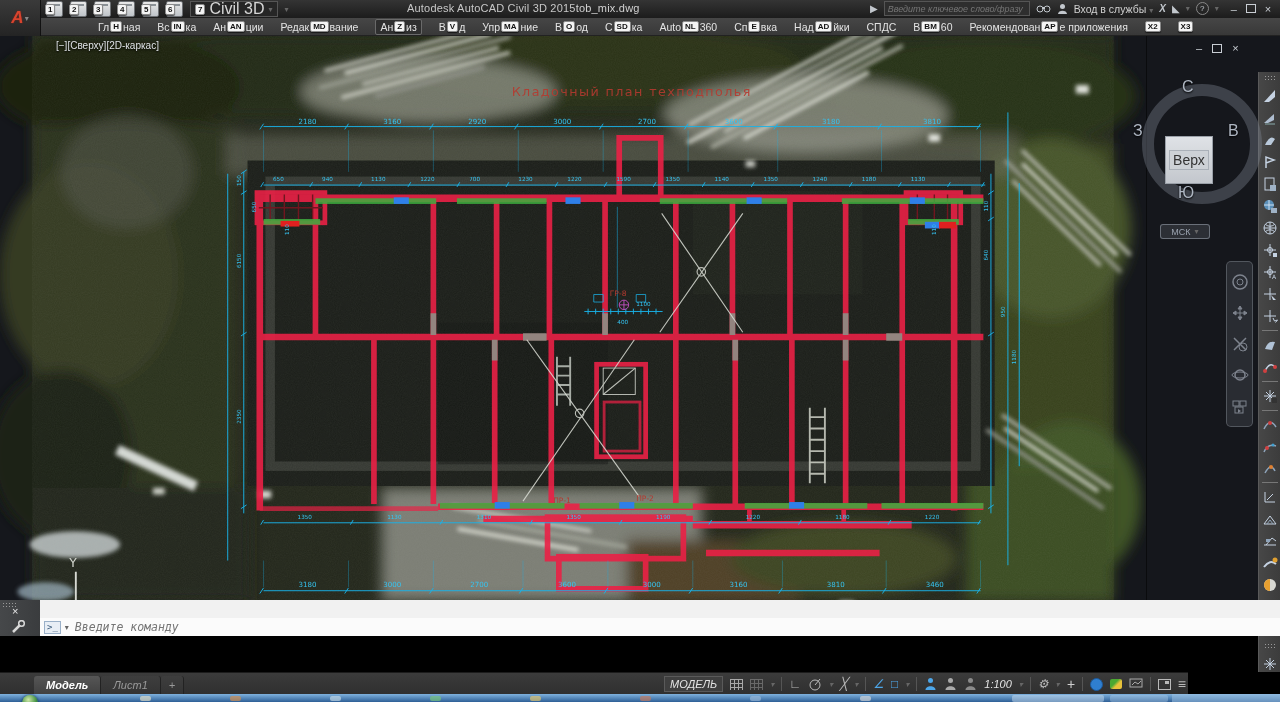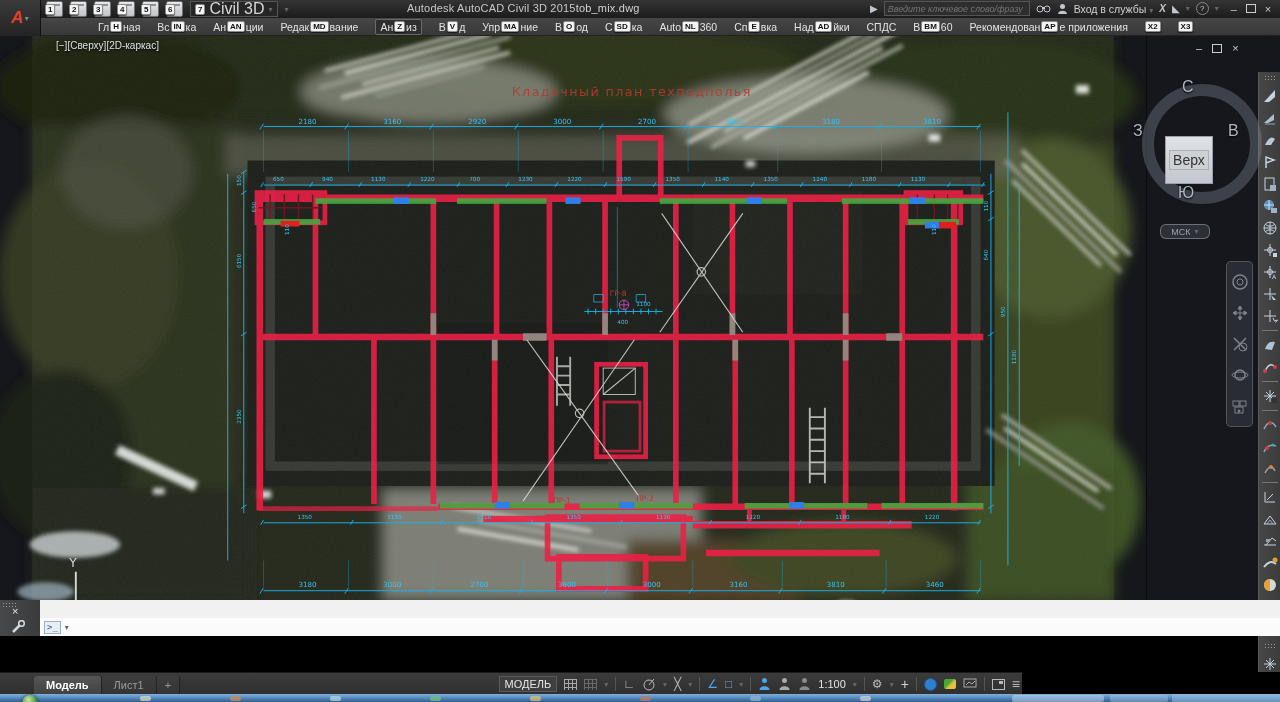--- a/index.html
+++ b/index.html
@@ -505,21 +505,21 @@
 
 <div class="abs" style="left:1134px;top:30px;width:116px;height:180px;z-index:6;">
   <div class="vc-ring abs" style="left:8px;top:18px;"></div>
   <div class="vc-l abs" style="left:48px;top:12px;">С</div>
   <div class="vc-l abs" style="left:-1px;top:56px;">З</div>
   <div class="vc-l abs" style="left:94px;top:56px;">В</div>
   <div class="vc-l abs" style="left:44px;top:118px;">Ю</div>
   <div class="vc-face abs" style="left:31px;top:43px;margin-top:27px;">
         <span>Верх</span>
       </div>
-  <div id="mck" class="abs" style="left:26px;top:158px;border-radius:6px;">
+  <div id="mck" class="abs" style="left:26px;top:158px;">
     <span>МСК</span>
         <span class="caret">▾</span>
   </div>
 </div>
 
 <div id="navbar" class="abs">
   <svg width="18" height="18">
         <circle cx="9" cy="9" r="7" fill="none" stroke="#9aa0ac" stroke-width="1.5"></circle>
         <circle cx="9" cy="9" r="3" fill="none" stroke="#9aa0ac"></circle>
       </svg>
@@ -656,24 +656,25 @@
     <span class="grip"></span>
     <span id="cmd-x">×</span>
     <svg class="abs" style="left:10px;top:20px;" width="16" height="14">
       <path d="M3,12 L10,5" stroke="#d8d8d8" stroke-width="2.5"></path>
         <circle cx="11.5" cy="3.5" r="2.8" fill="none" stroke="#d8d8d8" stroke-width="1.5"></circle>
     </svg>
   </div>
   <div id="cmd-inrow" class="abs">
     <span id="prompt-chip">&gt;_</span>
     <span class="caret">▾</span>
+    <input id="cmd-input" placeholder="Введите команду" style="">
   </div>
 </div>
 
-<div class="abs" style="left:0;top:672px;width:1022px;height:22px;background:linear-gradient(#3b3b3b,#2f2f2f);border-top:1px solid #1c1c1c;">
+<div class="abs" style="left:0;top:672px;width:1188px;height:22px;background:linear-gradient(#3b3b3b,#2f2f2f);border-top:1px solid #1c1c1c;font-style:italic;">
   <div class="abs" style="left:34px;top:3px;display:flex;">
     <div class="ltab active">Модель</div>
     <div class="ltab">Лист1</div>
     <div class="ltab" style="padding:0 8px;">+</div>
   </div>
   <div id="status-icons">
     <span class="stext" style="border:1px solid #5a5a5a;padding:1px 5px;background:#3f3f3f;">МОДЕЛЬ</span>
     <span class="grid-ico"></span>
     <span class="grid-ico dim"></span>
     <span class="caret">▾</span>

